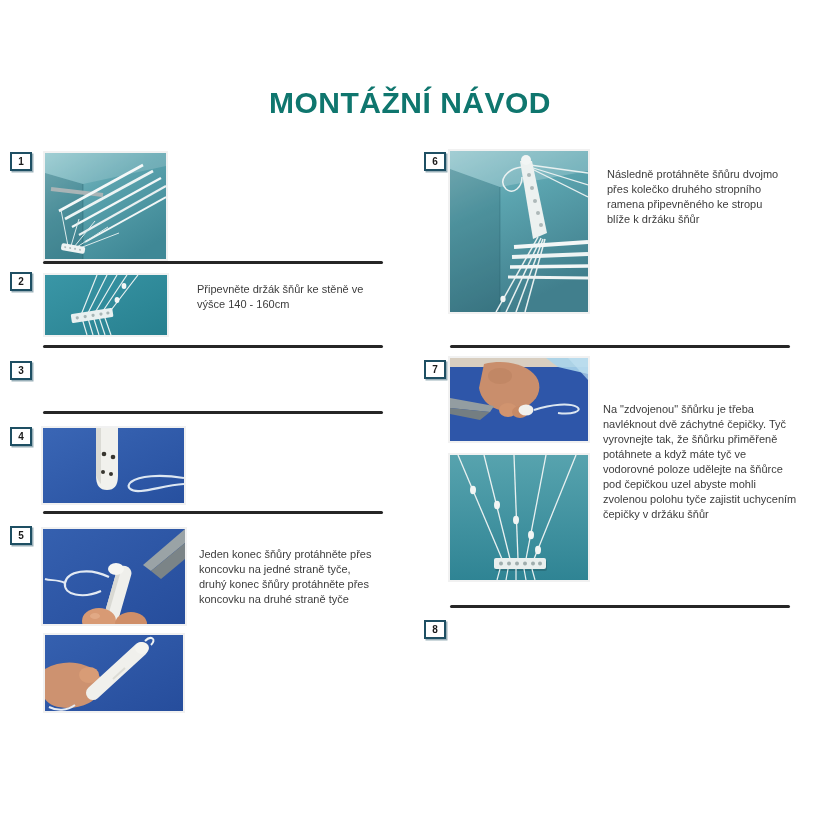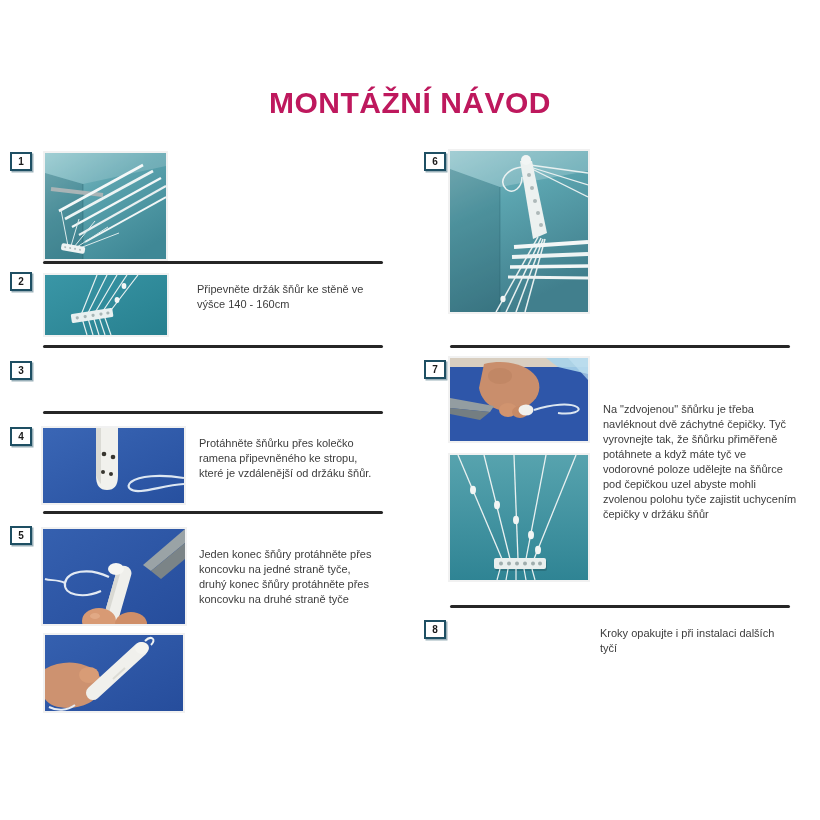--- a/index.html
+++ b/index.html
@@ -3,21 +3,21 @@
 <meta charset="utf-8">
 <style>
   html,body { margin:0; padding:0; background:#ffffff; }
   .page {
     position:relative; width:820px; height:820px; background:#ffffff;
     font-family:"Liberation Sans", sans-serif; overflow:hidden;
   }
   .title {
     position:absolute; left:0; top:86px; width:820px; margin:0;
     text-align:center; font-size:30px; font-weight:bold;
-    color:#be185d; letter-spacing:0.5px;
+    color:#0f766e; letter-spacing:0.5px;
   }
   .badge {
     position:absolute; width:18px; height:15px;
     border:2px solid #1E4F63; background:#ffffff;
     box-shadow:1.5px 1.5px 0 rgba(30,79,99,0.45);
     display:flex; align-items:center; justify-content:center;
     font-size:10px; font-weight:bold; color:#1a1a1a;
   }
   .photo { position:absolute; box-shadow:0 0 0 2px #f1f1f1; }
   .photo svg { display:block; }
@@ -124,23 +124,20 @@
       <rect width="141" height="75" fill="url(#p4g)"></rect>
       <path d="M53,0 L75,0 L75,48 Q75,62 64,62 Q53,62 53,48 Z" fill="#f1f1ed"></path>
       <path d="M53,0 L58,0 L58,56 Q55,53 53,48 Z" fill="#dbdbd5"></path>
       <circle cx="61" cy="26" r="2.3" fill="#38362f"></circle>
       <circle cx="70" cy="29" r="2.3" fill="#38362f"></circle>
       <circle cx="60" cy="44" r="2" fill="#38362f"></circle>
       <circle cx="68" cy="46" r="2" fill="#38362f"></circle>
       <path d="M141,50 C116,46 96,48 88,54 C82,59 88,64 98,63 C110,62 124,57 141,56" stroke="#dde7f2" stroke-width="2.2" fill="none"></path>
     </svg>
   </div>
-  <div class="txt" style="left:199px;top:436px;width:210px">Protáhněte šňůrku přes kolečko
-ramena připevněného ke stropu,
-které je vzdálenější od držáku šňůr.</div>
   <div class="divider" style="left:43px;top:511px;width:340px"></div>
 
   <div class="badge" style="left:10px;top:526px">
     <span>5</span>
   </div>
   <div class="photo" style="left:43px;top:529px">
     <svg width="142" height="95" viewBox="0 0 142 95">
       <defs>
         <linearGradient id="p5ag" x1="0" y1="0" x2="1" y2="1">
           <stop offset="0" stop-color="#3560af"></stop>
@@ -217,20 +214,24 @@
       <line x1="91" y1="87" x2="56" y2="161" stroke="#e8f0f0" stroke-width="1.5"></line>
       <line x1="93" y1="88" x2="66" y2="161" stroke="#e8f0f0" stroke-width="1.5"></line>
       <line x1="95" y1="88" x2="75" y2="161" stroke="#e8f0f0" stroke-width="1.5"></line>
       <line x1="64" y1="96" x2="138" y2="91" stroke="#f3f7f7" stroke-width="4"></line>
       <line x1="62" y1="106" x2="138" y2="103" stroke="#eef4f4" stroke-width="4"></line>
       <line x1="60" y1="116" x2="138" y2="115" stroke="#f3f7f7" stroke-width="3.5"></line>
       <line x1="58" y1="126" x2="138" y2="127" stroke="#eef4f4" stroke-width="3"></line>
       <ellipse cx="53" cy="148" rx="2.6" ry="3.2" fill="#f2f5f4"></ellipse>
     </svg>
   </div>
+  <div class="txt" style="left:607px;top:167px;width:210px">Následně protáhněte šňůru dvojmo
+přes kolečko druhého stropního
+ramena připevněného ke stropu
+blíže k držáku šňůr</div>
   <div class="divider" style="left:450px;top:345px;width:340px"></div>
 
   <div class="badge" style="left:424px;top:360px">
     <span>7</span>
   </div>
   <div class="photo" style="left:450px;top:358px">
     <svg width="138" height="83" viewBox="0 0 138 83">
       <rect width="138" height="83" fill="#2e56a9"></rect>
       <rect width="138" height="9" fill="#d8cec0"></rect>
       <polygon points="96,0 138,0 138,16 108,9" fill="#a8d4ea" opacity="0.9"></polygon>
@@ -285,16 +286,14 @@
 potáhnete a když máte tyč ve
 vodorovné poloze udělejte na šňůrce
 pod čepičkou uzel abyste mohli
 zvolenou polohu tyče zajistit uchycením
 čepičky v držáku šňůr</div>
   <div class="divider" style="left:450px;top:605px;width:340px"></div>
 
   <div class="badge" style="left:424px;top:620px">
     <span>8</span>
   </div>
-  <div class="txt" style="left:600px;top:626px;width:215px">Kroky opakujte i při instalaci dalších
-tyčí</div>
 
 </div>
 
 </body></html>

